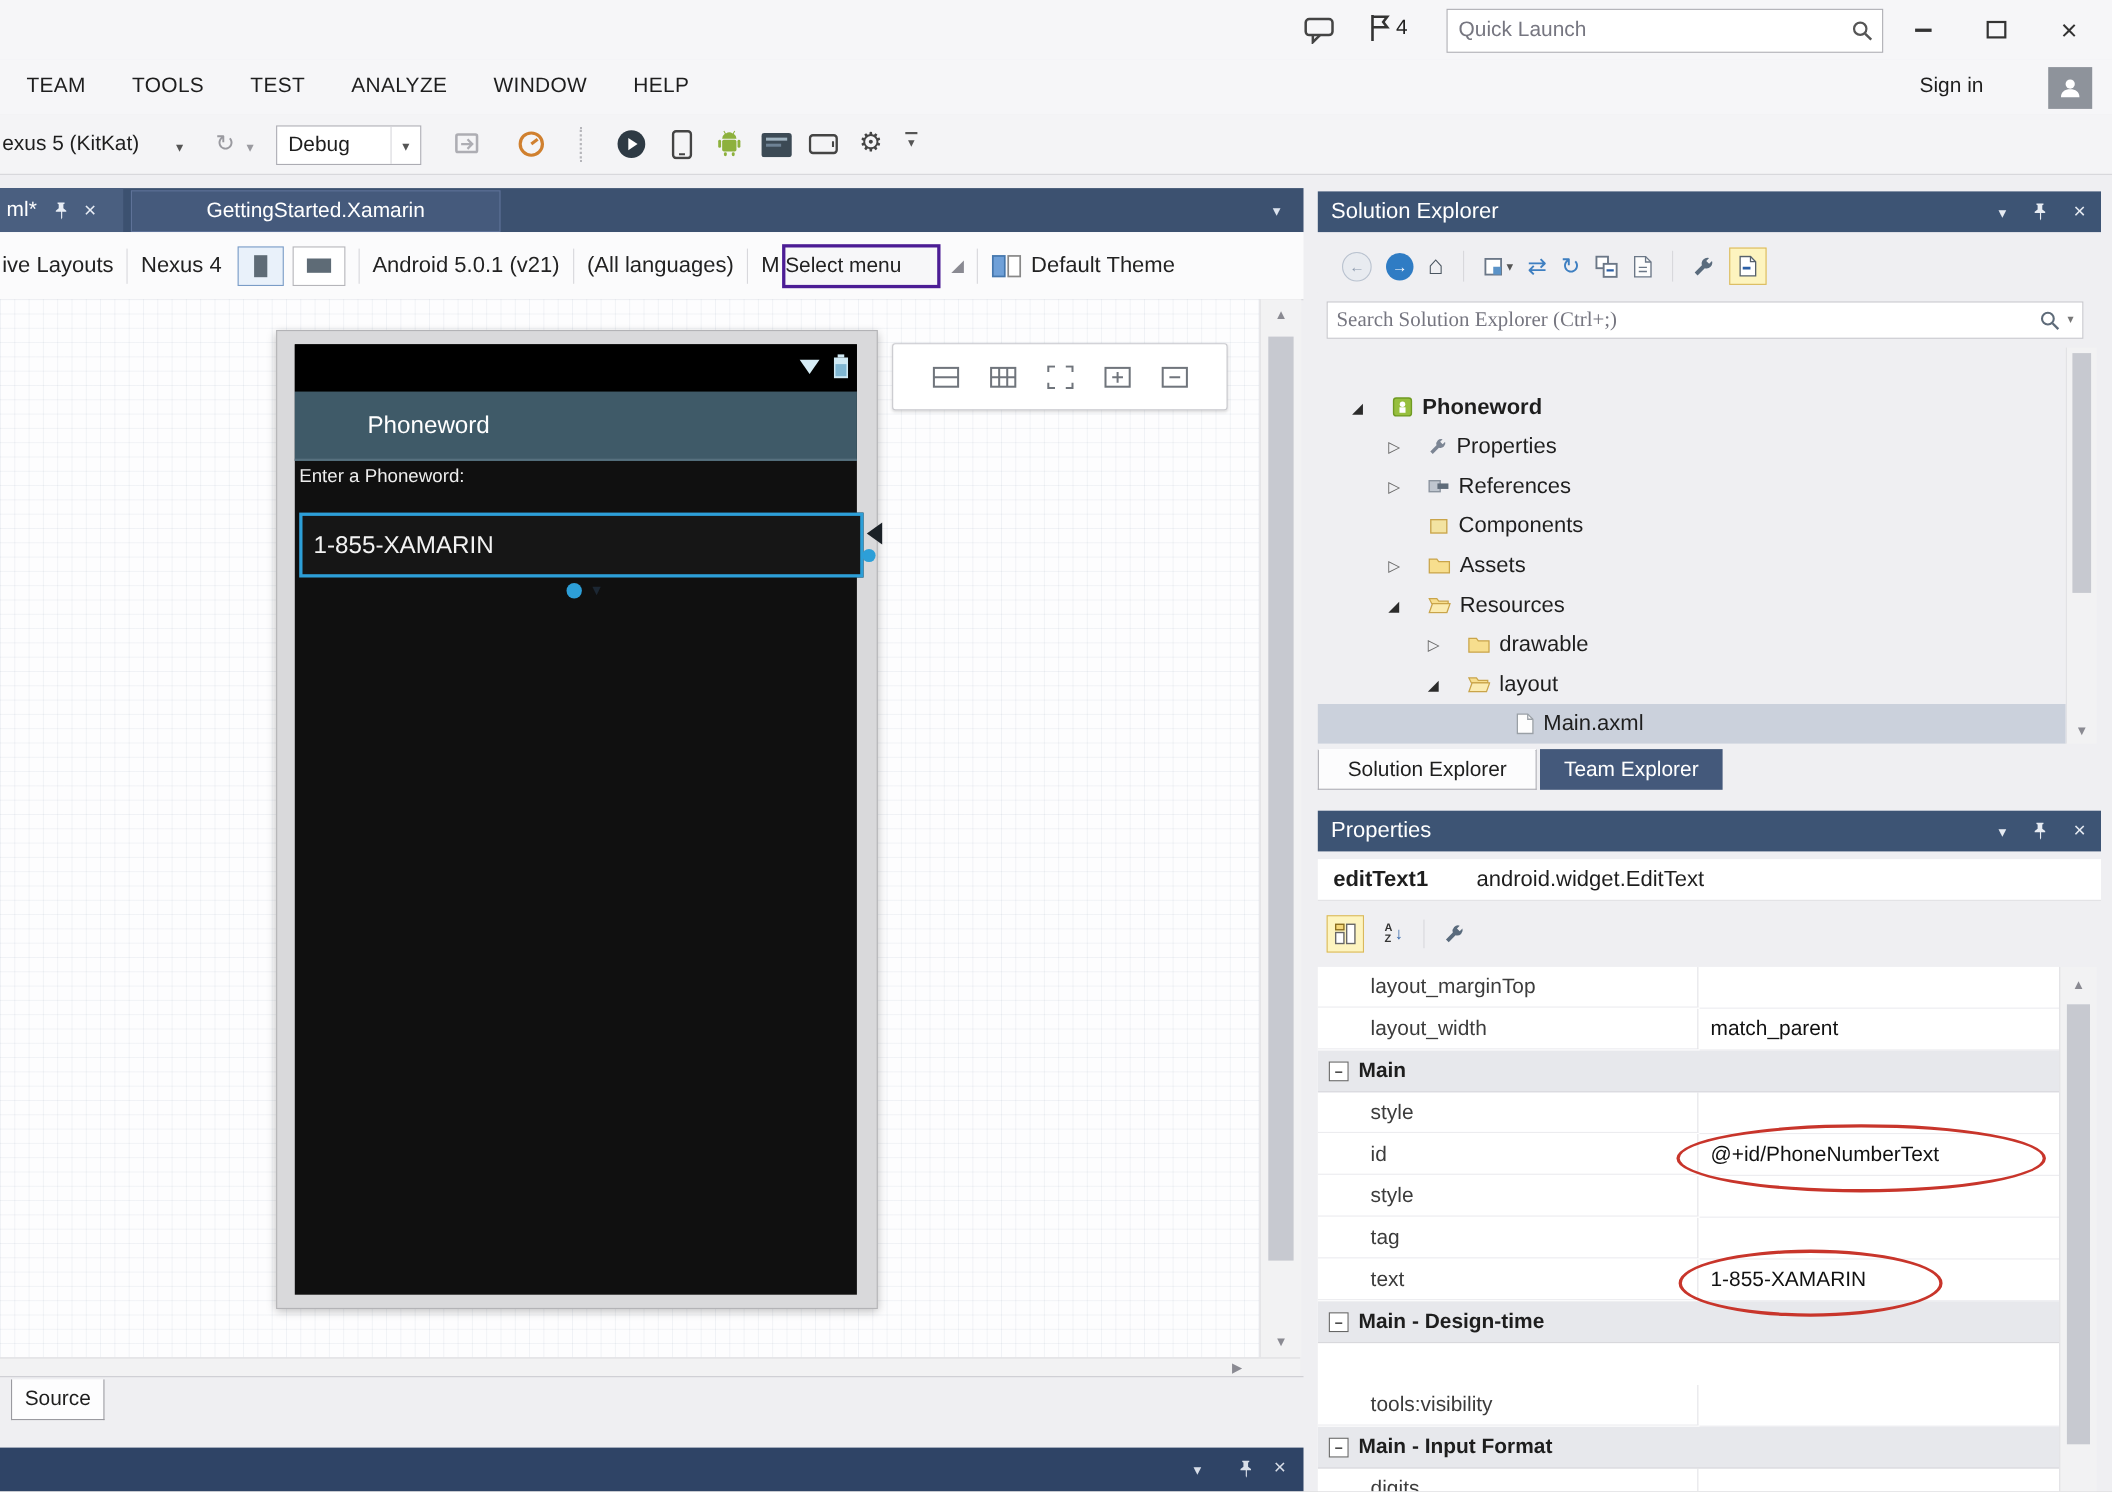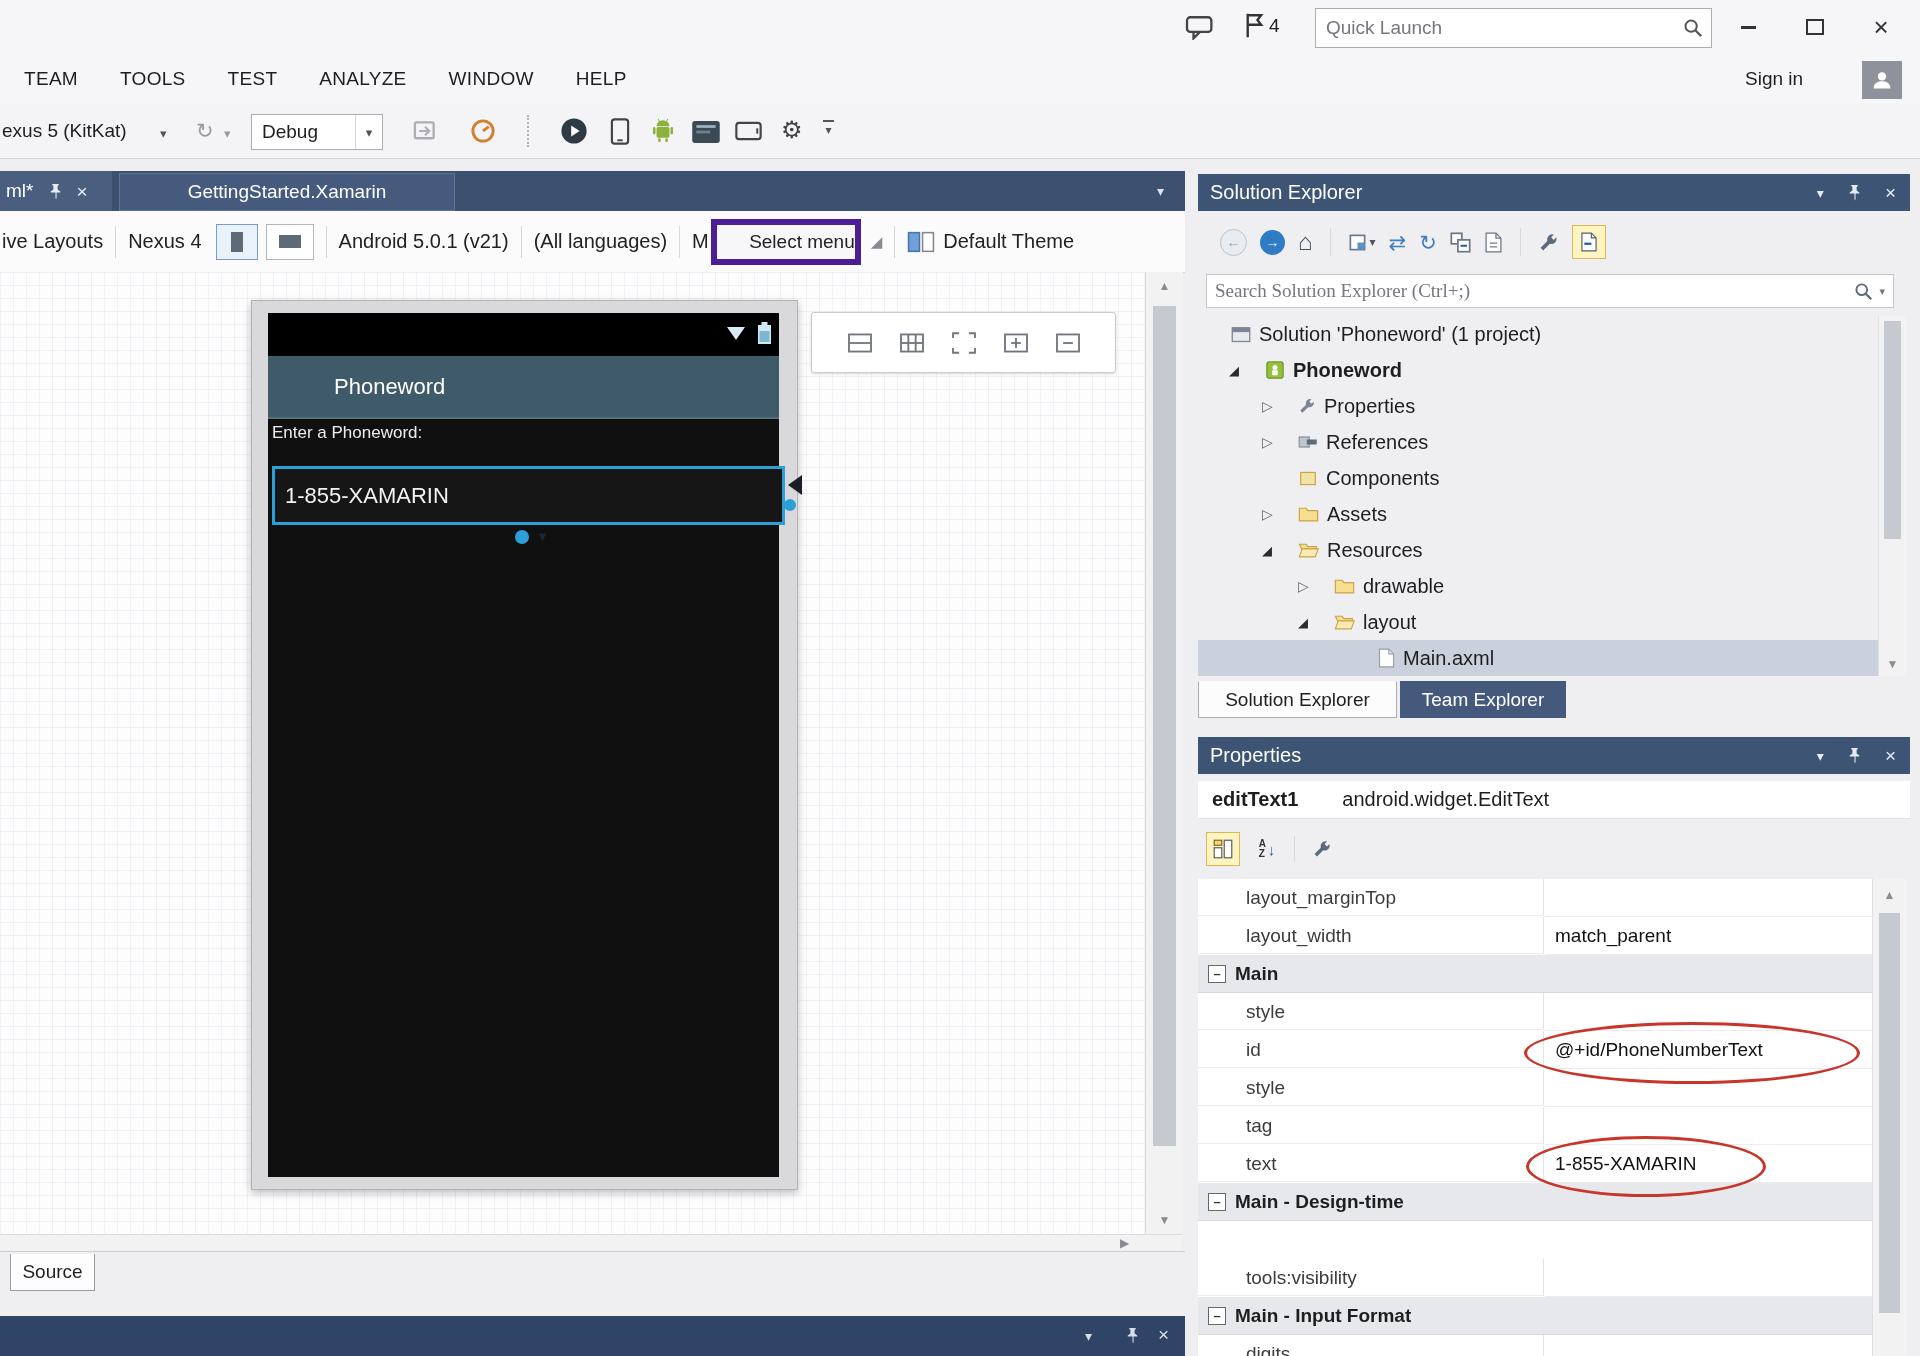--- a/index.html
+++ b/index.html
@@ -230,21 +230,21 @@
     </span>
     <span style="margin-left:8px;width:46px;height:34px;border:1px solid #B5B5BA;background:#FFF;display:flex;align-items:center;justify-content:center">
       <span style="width:22px;height:13px;background:#5E6B76"></span>
     </span>
     <span class="vsep" style="margin:0 12px"></span>
     <span>Android 5.0.1 (v21)</span>
     <span class="vsep" style="margin:0 12px"></span>
     <span>(All languages)</span>
     <span class="vsep" style="margin:0 12px"></span>
     <span>M</span>
-    <span style="margin-left:2px;height:34px;min-width:138px;border:6px solid #4c1d95;background:#F7F7F9;display:flex;align-items:center;justify-content:flex-end;font-size:19px">
+    <span style="margin-left:2px;height:34px;min-width:138px;border:3px solid #4c1d95;background:#F7F7F9;display:flex;align-items:center;justify-content:flex-start;font-size:19px">
       <span>Select menu</span>
     </span>
     <span class="g" style="margin-left:10px;font-size:15px;color:#8A8A92">◢</span>
     <span class="vsep" style="margin:0 12px"></span>
     <span style="margin-right:8px">
       <svg width="28" height="22" viewBox="0 0 18 14">
           <rect x="1" y="1" width="7" height="12" fill="#6FA0D8" stroke="#4577AD"></rect>
           <rect x="10" y="1" width="7" height="12" fill="#FFF" stroke="#888"></rect>
         </svg>
     </span>
@@ -407,29 +407,20 @@
     <span style="color:#5E6B79;padding-right:6px">
       <svg width="19" height="19" viewBox="0 0 16 16">
           <circle cx="6.5" cy="6.5" r="4.5" fill="none" stroke="currentColor" stroke-width="1.6"></circle>
           <line x1="10" y1="10" x2="14.5" y2="14.5" stroke="currentColor" stroke-width="1.8"></line>
         </svg>
     </span>
     <span class="g" style="font-size:11px;color:#777;padding-right:8px">▾</span>
   </div>
 
   <div class="tree">
-    <div class="t-row" style="top:0;padding-left:33px">
-      <span class="t-ico">
-          <svg width="20" height="18" viewBox="0 0 16 14">
-            <rect x="1" y="2" width="14" height="11" fill="#E8EAF0" stroke="#7C8594"></rect>
-            <rect x="1" y="2" width="14" height="3.5" fill="#7C8594"></rect>
-          </svg>
-        </span>
-      <span class="t-lbl">Solution 'Phoneword' (1 project)</span>
-    </div>
     <div class="t-row" style="top:36px;padding-left:31px">
       <span class="t-arrow exp g">◢</span>
       <span class="t-ico">
           <svg width="20" height="20" viewBox="0 0 16 16">
             <rect x="1.5" y="1.5" width="13" height="13" rx="2" fill="#97BF3E" stroke="#6F9A22"></rect>
             <circle cx="8" cy="6" r="2" fill="#FFF"></circle>
             <rect x="5.8" y="8.2" width="4.4" height="4" fill="#FFF"></rect>
           </svg>
         </span>
       <span class="t-lbl bold">Phoneword</span>

